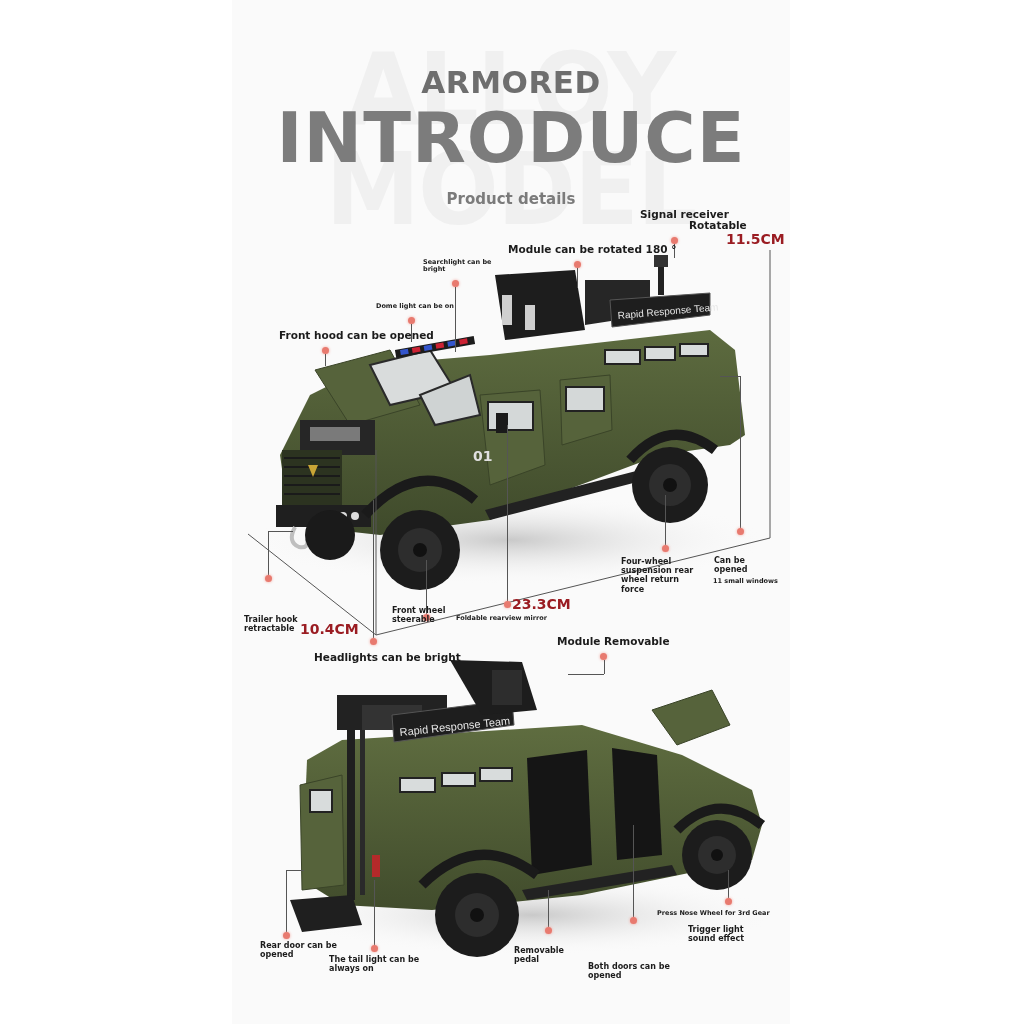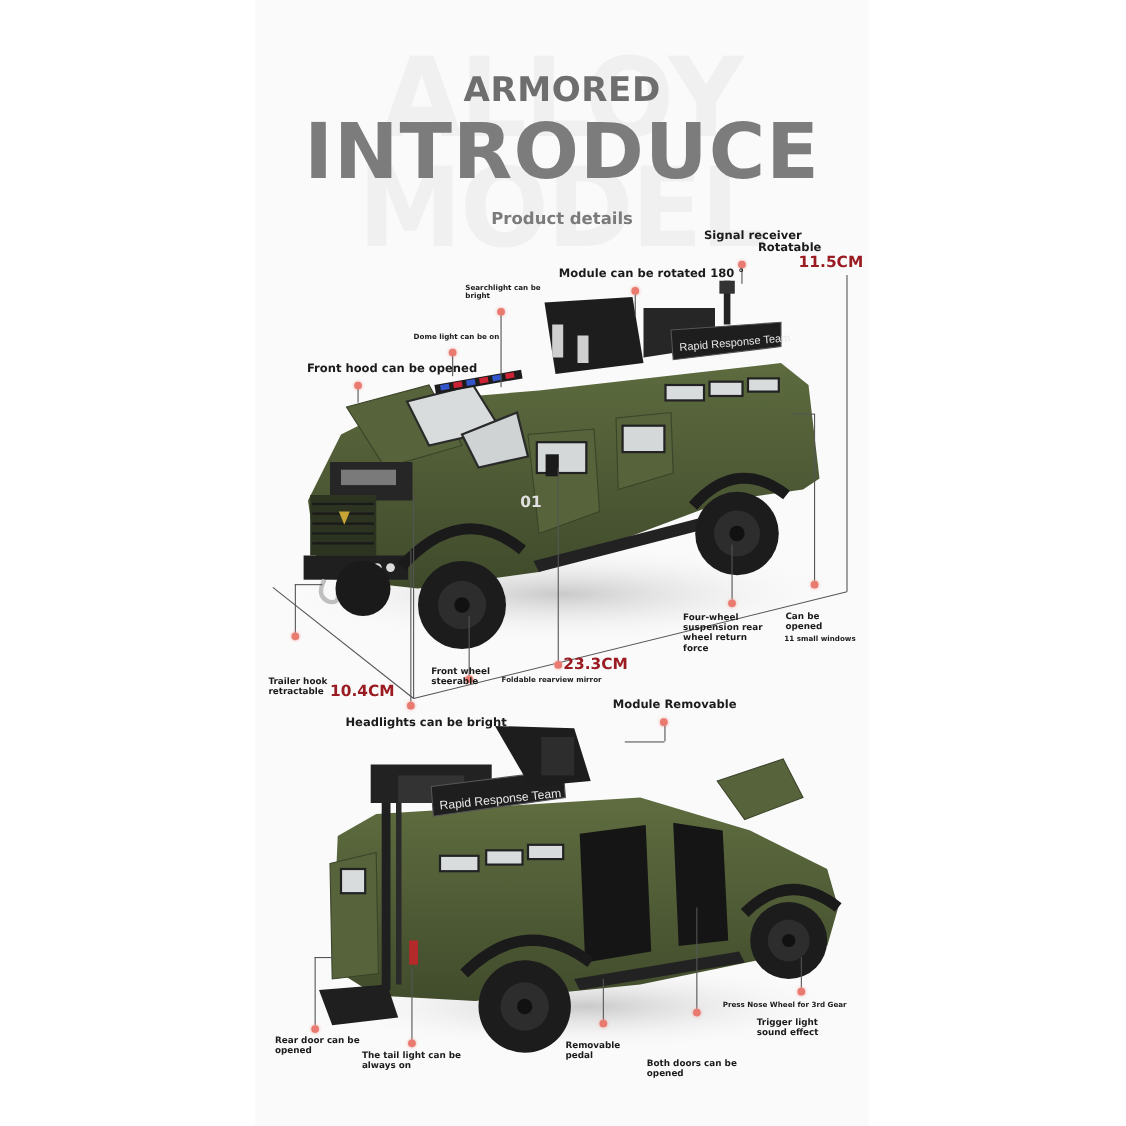--- a/index.html
+++ b/index.html
@@ -277,16 +277,16 @@
 <div class="vline" style="left:374px;top:880px;height:66px;"></div>
 <div class="dot" style="left:371px;top:945px;"></div>
 <div class="lbl sm" style="left:329px;top:955px;">
   <div>The tail light can be</div>
   <div>always on</div>
 </div>
 
 <div class="hline" style="left:286px;top:870px;width:18px;"></div>
 <div class="vline" style="left:286px;top:870px;height:62px;"></div>
 <div class="dot" style="left:283px;top:932px;"></div>
-<div class="lbl sm" style="left:250px;top:941px;">
+<div class="lbl sm" style="left:260px;top:941px;">
   <div>Rear door can be</div>
   <div>opened</div>
 </div>
 
 </body></html>

